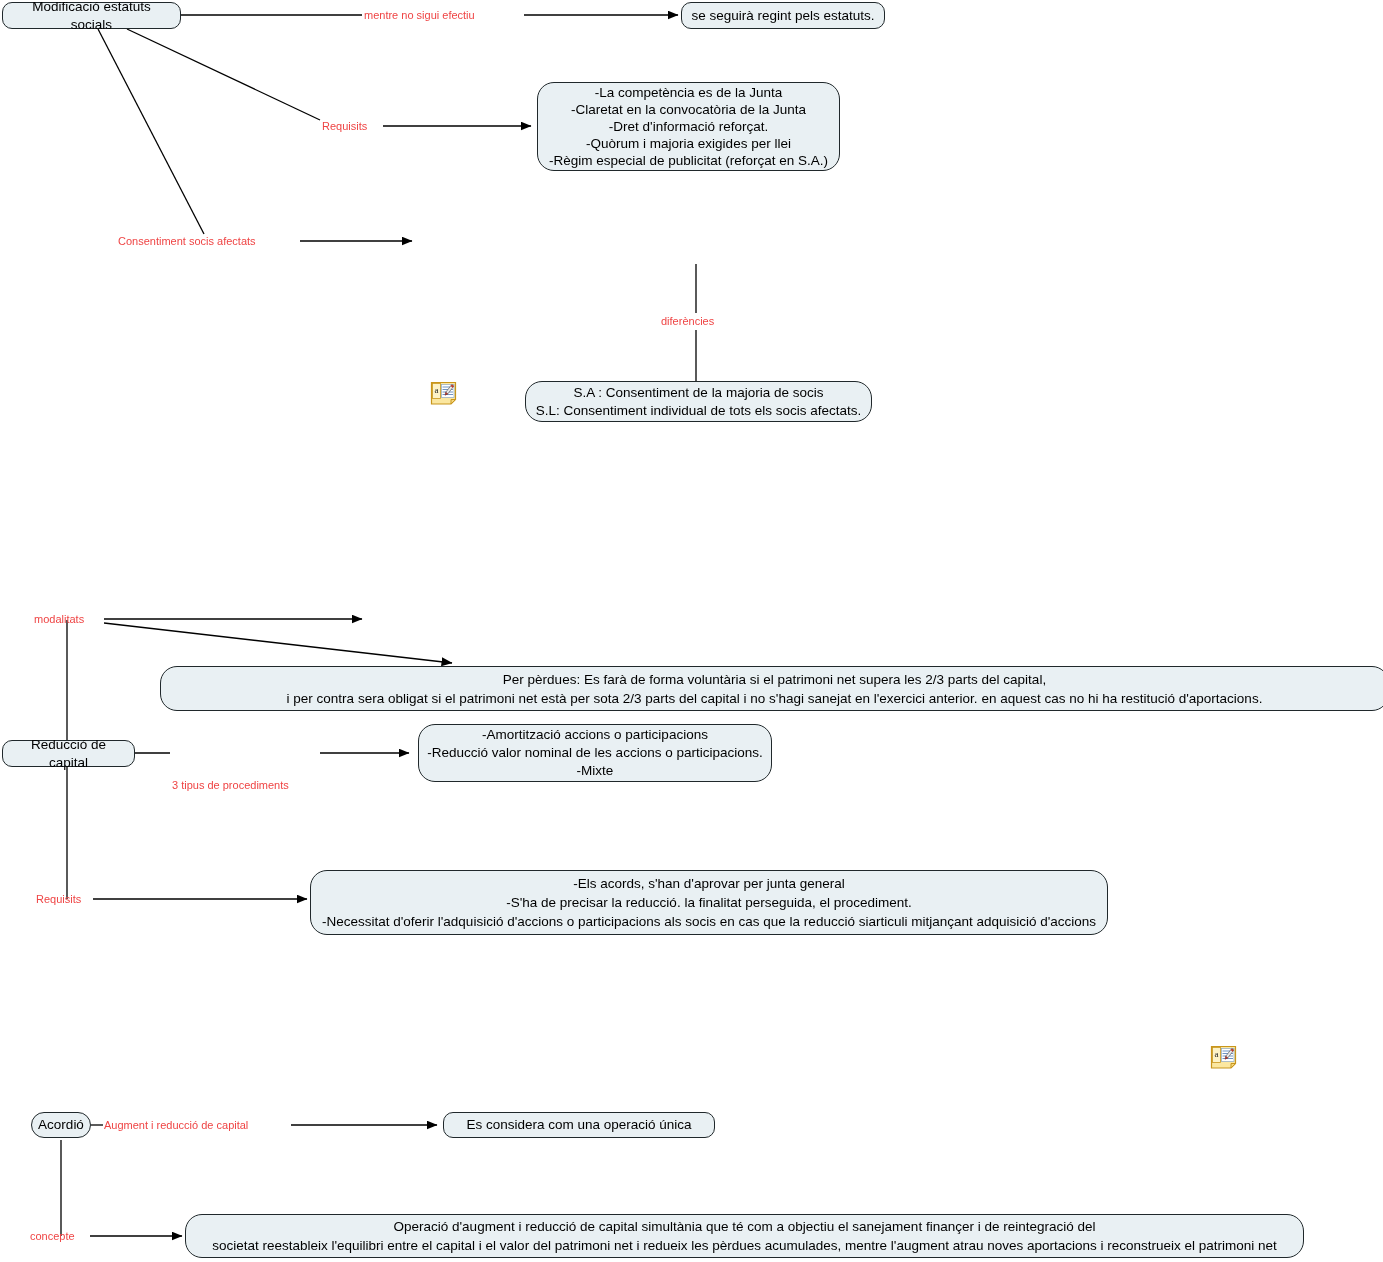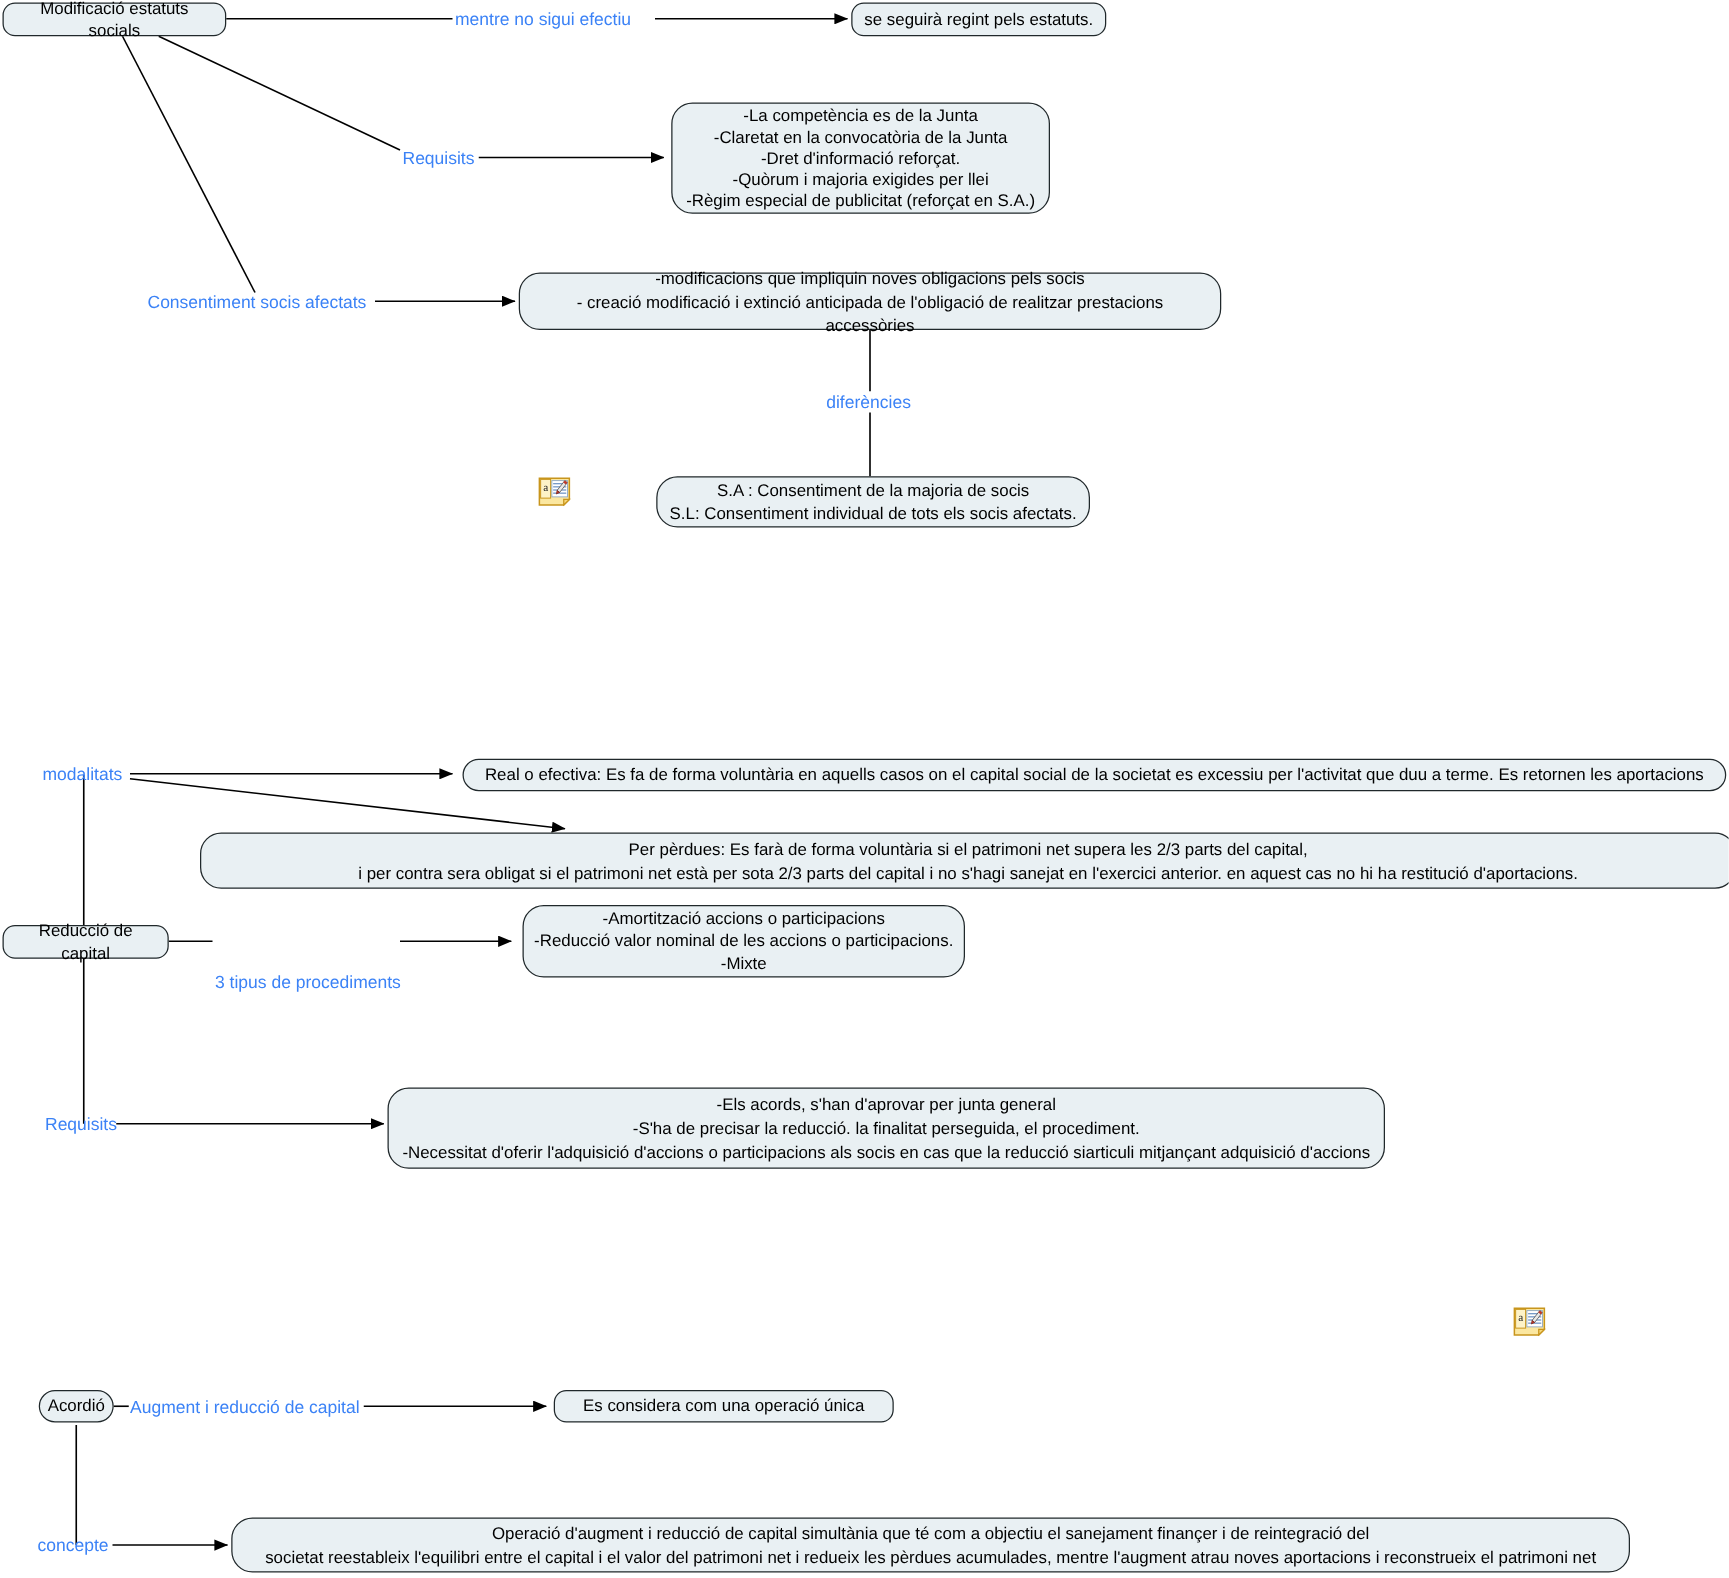--- a/index.html
+++ b/index.html
@@ -42,23 +42,23 @@
     line-height: 18px;
     color: #000;
     padding: 3px 8px;
     white-space: pre-line;
   }
   .node.tight {
     border-radius: 10px;
   }
   .linklabel {
     position: absolute;
-    font-size: 14px;
+    font-size: 11px;
     line-height: 16px;
-    color: #3b82f6;
+    color: #ef4444;
     background: transparent;
     white-space: nowrap;
   }
   .note-icon {
     position: absolute;
     width: 28px;
     height: 24px;
   }
 </style>
 </head>
@@ -122,24 +122,20 @@
   <div class="node" style="left:537px; top:82px; width:303px; height:89px; line-height:17px;">
     <span>-La competència es de la Junta
 -Claretat en la convocatòria de la Junta
 -Dret d'informació reforçat.
 -Quòrum i majoria exigides per llei
 -Règim especial de publicitat (reforçat en S.A.)</span>
   </div>
 
   <div class="linklabel" style="left:118px; top:233px;">Consentiment socis afectats</div>
 
-  <div class="node" style="left:415px; top:218px; width:562px; height:46px; line-height:19px;">
-    <span>-modificacions que impliquin noves obligacions pels socis
-- creació modificació i extinció anticipada de l'obligació de realitzar prestacions accessòries</span>
-  </div>
 
   <div class="linklabel" style="left:661px; top:313px;">diferències</div>
 
   <div class="note-icon" style="left:430px; top:381px;">
     <svg width="28" height="24" viewBox="0 0 28 24">
       <path d="M1.5,1.5 h24 v17 l-4.5,4.5 h-19.5 z" fill="#fbe7a0" stroke="#c8951c" stroke-width="1.2"></path>
       <path d="M21,23 v-4.5 h4.5 z" fill="#f6d77a" stroke="#c8951c" stroke-width="1"></path>
       <rect x="2.5" y="2.5" width="8" height="15" fill="#fdf3c8" stroke="#c8951c" stroke-width="0.8"></rect>
       <text x="6.5" y="12" font-family="'Liberation Serif',serif" font-size="9" text-anchor="middle" fill="#222">a</text>
       <rect x="11.5" y="3.5" width="12.5" height="13" fill="#ffffff" stroke="#8ba6c4" stroke-width="0.7"></rect>
@@ -157,23 +153,20 @@
     </svg>
   </div>
 
   <div class="node" style="left:525px; top:381px; width:347px; height:41px; line-height:18px;">
     <span>S.A : Consentiment de la majoria de socis
 S.L: Consentiment individual de tots els socis afectats.</span>
   </div>
 
   <div class="linklabel" style="left:34px; top:611px;">modalitats</div>
 
-  <div class="node" style="left:370px; top:607px; width:1011px; height:26px;">
-    <span>Real o efectiva: Es fa de forma voluntària en aquells casos on el capital social de la societat es excessiu per l'activitat que duu a terme. Es retornen les aportacions</span>
-  </div>
 
   <div class="node" style="left:160px; top:666px; width:1229px; height:45px; line-height:19px;">
     <span>Per pèrdues: Es farà de forma voluntària si el patrimoni net supera les 2/3 parts del capital,
 i per contra sera obligat si el patrimoni net està per sota 2/3 parts del capital i no s'hagi sanejat en l'exercici anterior. en aquest cas no hi ha restitució d'aportacions.</span>
   </div>
 
   <div class="node tight" style="left:2px; top:740px; width:133px; height:27px;">
     <span>Reducció de capital</span>
   </div>
 

